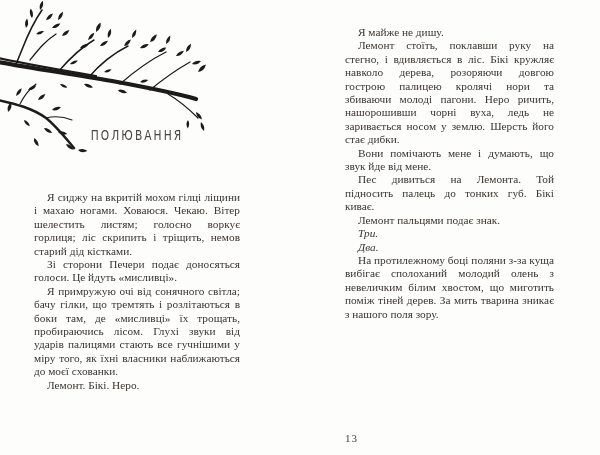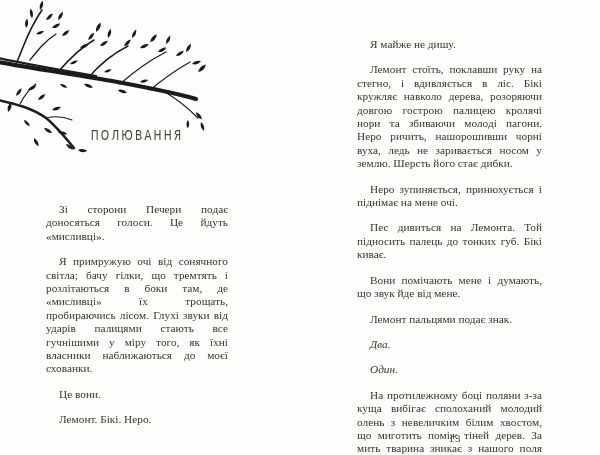--- a/index.html
+++ b/index.html
@@ -35,21 +35,21 @@
     color: #4a4540;
     transform: scale(0.82, 1.05);
   }
   .text-col {
     position: absolute;
     color: #3a352f;
     font-size: 11.3px;
     line-height: 13.4px;
   }
   .text-col p {
-    margin: 12px;
+    margin: 0;
     text-indent: 13px;
     text-align: justify;
   }
   .left-col {
     left: 34px;
     top: 191px;
     width: 206px;
   }
   .right-col {
     left: 345px;
@@ -57,21 +57,20 @@
     width: 209px;
   }
   .em-line {
     font-style: italic;
   }
   .page-number {
     position: absolute;
     left: 345px;
     top: 432px;
     width: 220px;
-    text-align: center;
     font-size: 11px;
     color: #48423c;
     letter-spacing: 1px;
   }
 </style>
 </head>
 <body>
 
 <div class="spread">
 
@@ -138,34 +137,33 @@
         <use href="#lf" transform="translate(78 150) rotate(10)"></use>
         <use href="#lf" transform="translate(24 120) rotate(50) scale(0.9)"></use>
         <use href="#lf" transform="translate(34 138) rotate(65)"></use>
       </g>
     </svg>
   </div>
 
   <h1 class="chapter-title">ПОЛЮВАННЯ</h1>
 
   <div class="text-col left-col">
+    <p>Я сиджу на вкритій мохом гілці ліщини і махаю ногами. Ховаюся. Чекаю. Вітер шелестить листям; голосно воркує горлиця; ліс скрипить і тріщить, немов старий дід кістками.</p>
     <p>Зі сторони Печери подає доносяться голоси. Це йдуть «мисливці».</p>
     <p>Я примружую очі від сонячного світла; бачу гілки, що тремтять і розлітаються в боки там, де «мисливці» їх трощать, пробираючись лісом. Глухі звуки від ударів палицями стають все гучнішими у міру того, як їхні власники наближаються до моєї схованки.</p>
-    <p>Це вони.</p>
     <p>Лемонт. Бікі. Неро.</p>
   </div>
 
   <div class="text-col right-col">
     <p>Я майже не дишу.</p>
     <p>Лемонт стоїть, поклавши руку на стегно, і вдивляється в ліс. Бікі кружляє навколо дерева, розоряючи довгою гострою палицею кролячі нори та збиваючи молоді пагони. Неро ричить, нашорошивши чорні вуха, ледь не заривається носом у землю. Шерсть його стає дибки.</p>
-    <p>Неро зупиняється, принюхується і піднімає на мене очі.</p>
+    <p>Вони помічають мене і думають, що звук йде від мене.</p>
     <p>Пес дивиться на Лемонта. Той підносить палець до тонких губ. Бікі киває.</p>
-    <p>Вони помічають мене і думають, що звук йде від мене.</p>
     <p>Лемонт пальцями подає знак.</p>
+    <p class="em-line">Три.</p>
     <p class="em-line">Два.</p>
-    <p class="em-line">Один.</p>
     <p>На протилежному боці поляни з-за куща вибігає сполоханий молодий олень з невеличким білим хвостом, що миготить поміж тіней дерев. За мить тварина зникає з нашого поля зору.</p>
 
   </div>
 
   <div class="page-number">13</div>
 
 </div>
 
 </body></html>

